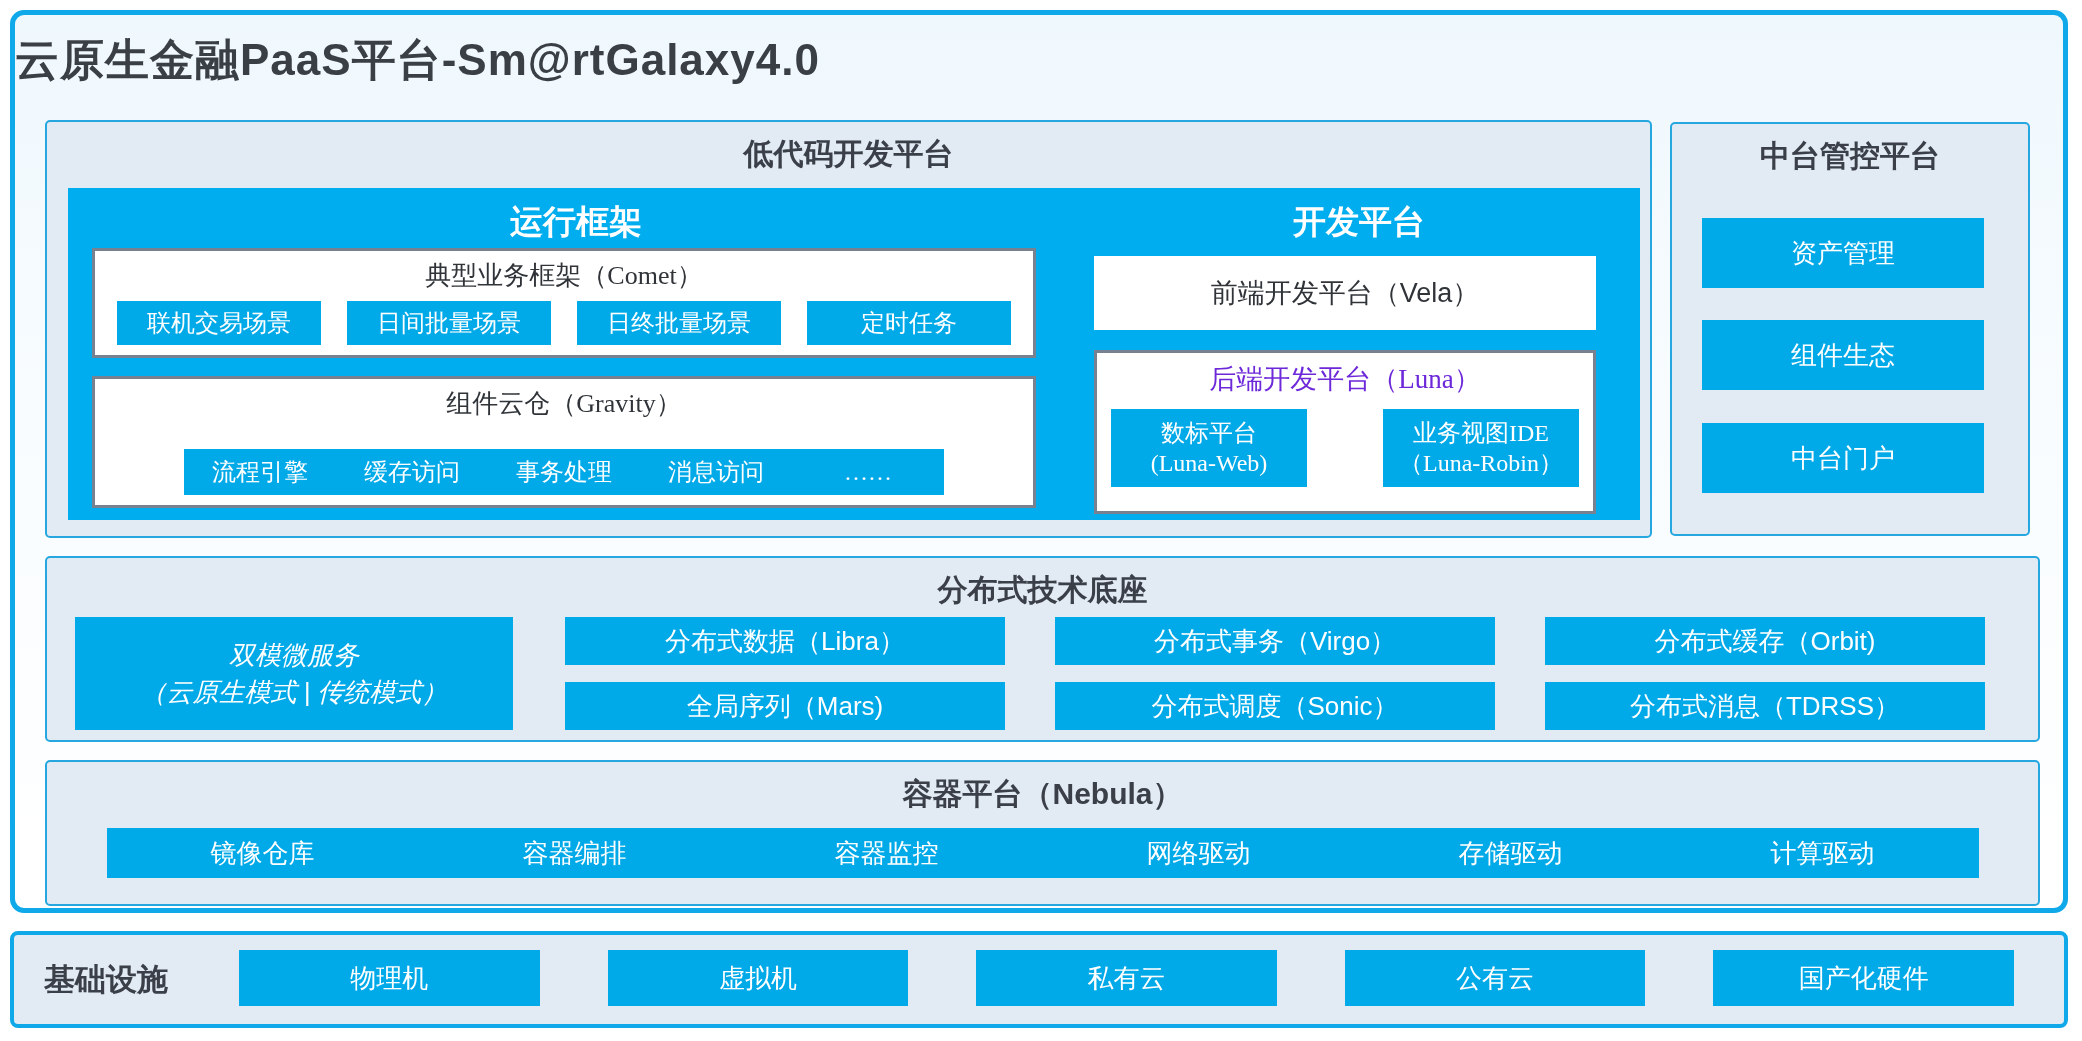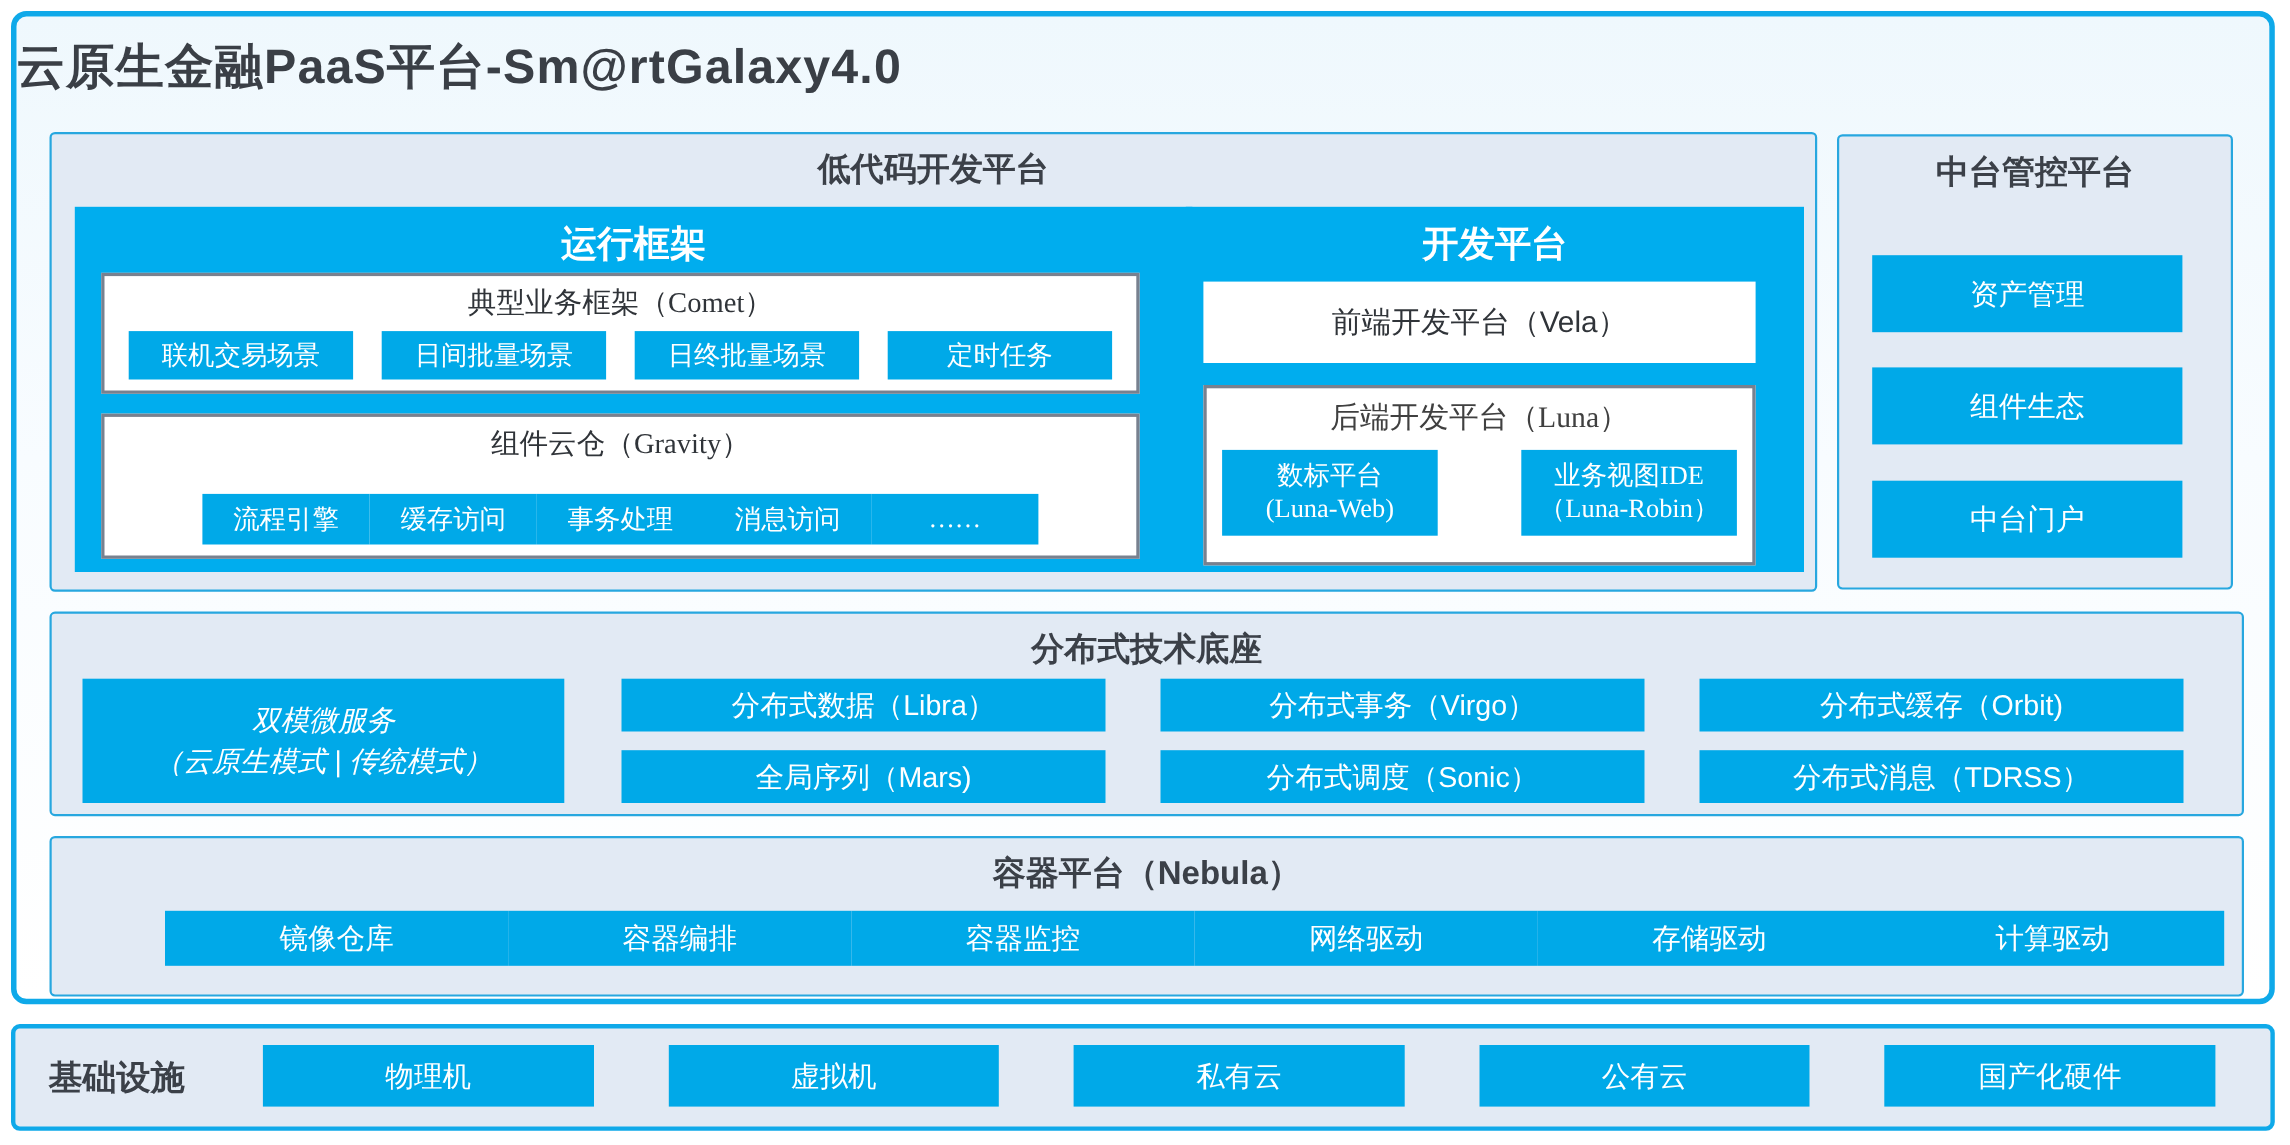--- a/index.html
+++ b/index.html
@@ -56,43 +56,43 @@
   }
   .comet-btn{width:204px;height:44px;}
   .grav-btn{width:152px;height:46px;}
 
   
   .vela{
     position:absolute;left:16px;top:68px;width:502px;height:74px;background:#ffffff;
     display:flex;align-items:center;justify-content:center;font-size:27px;color:#303439;
   }
   .b-luna{left:16px;top:162px;width:502px;height:164px;justify-content:flex-start;padding:8px 14px 12px 14px;}
-  .luna-h{text-align:center;font-size:27px;color:#404040;}
+  .luna-h{text-align:center;font-size:27px;color:#6d28d9;}
   .luna-row{display:flex;justify-content:space-between;margin-top:12px;}
   .luna-btn{width:196px;height:78px;flex-direction:column;line-height:1.25;font-size:24px;}
 
   
-  .mid-btn{position:absolute;left:30px;width:282px;height:70px;font-size:26px;margin-top:14px;}
+  .mid-btn{position:absolute;left:30px;width:282px;height:70px;font-size:26px;}
   .mid-1{top:94px;} .mid-2{top:196px;} .mid-3{top:299px;}
 
   
   .dual{
     position:absolute;left:28px;top:59px;width:438px;height:113px;
     flex-direction:column;line-height:1.4;font-size:26px;font-style:italic;
   }
   .dist-grid{
     position:absolute;left:518px;top:59px;display:grid;
     grid-template-columns:repeat(3,440px);grid-auto-rows:48px;
     column-gap:50px;row-gap:17px;
   }
   .dist-btn{font-size:26px;}
 
   
   .neb-row{position:absolute;left:16px;right:16px;top:66px;height:50px;
-    display:flex;justify-content:flex-end;}
+    display:flex;justify-content:center;}
   .neb-btn{width:312px;font-size:26px;}
 
   
   .infra{
     position:absolute;left:10px;top:931px;width:2058px;height:97px;
     box-sizing:border-box;background:#E2EAF4;border:4px solid #0FA9E9;border-radius:8px;
   }
   .infra-label{
     position:absolute;left:30px;top:0;bottom:0;display:flex;align-items:center;
     font-size:31px;font-weight:bold;color:#3B4048;

